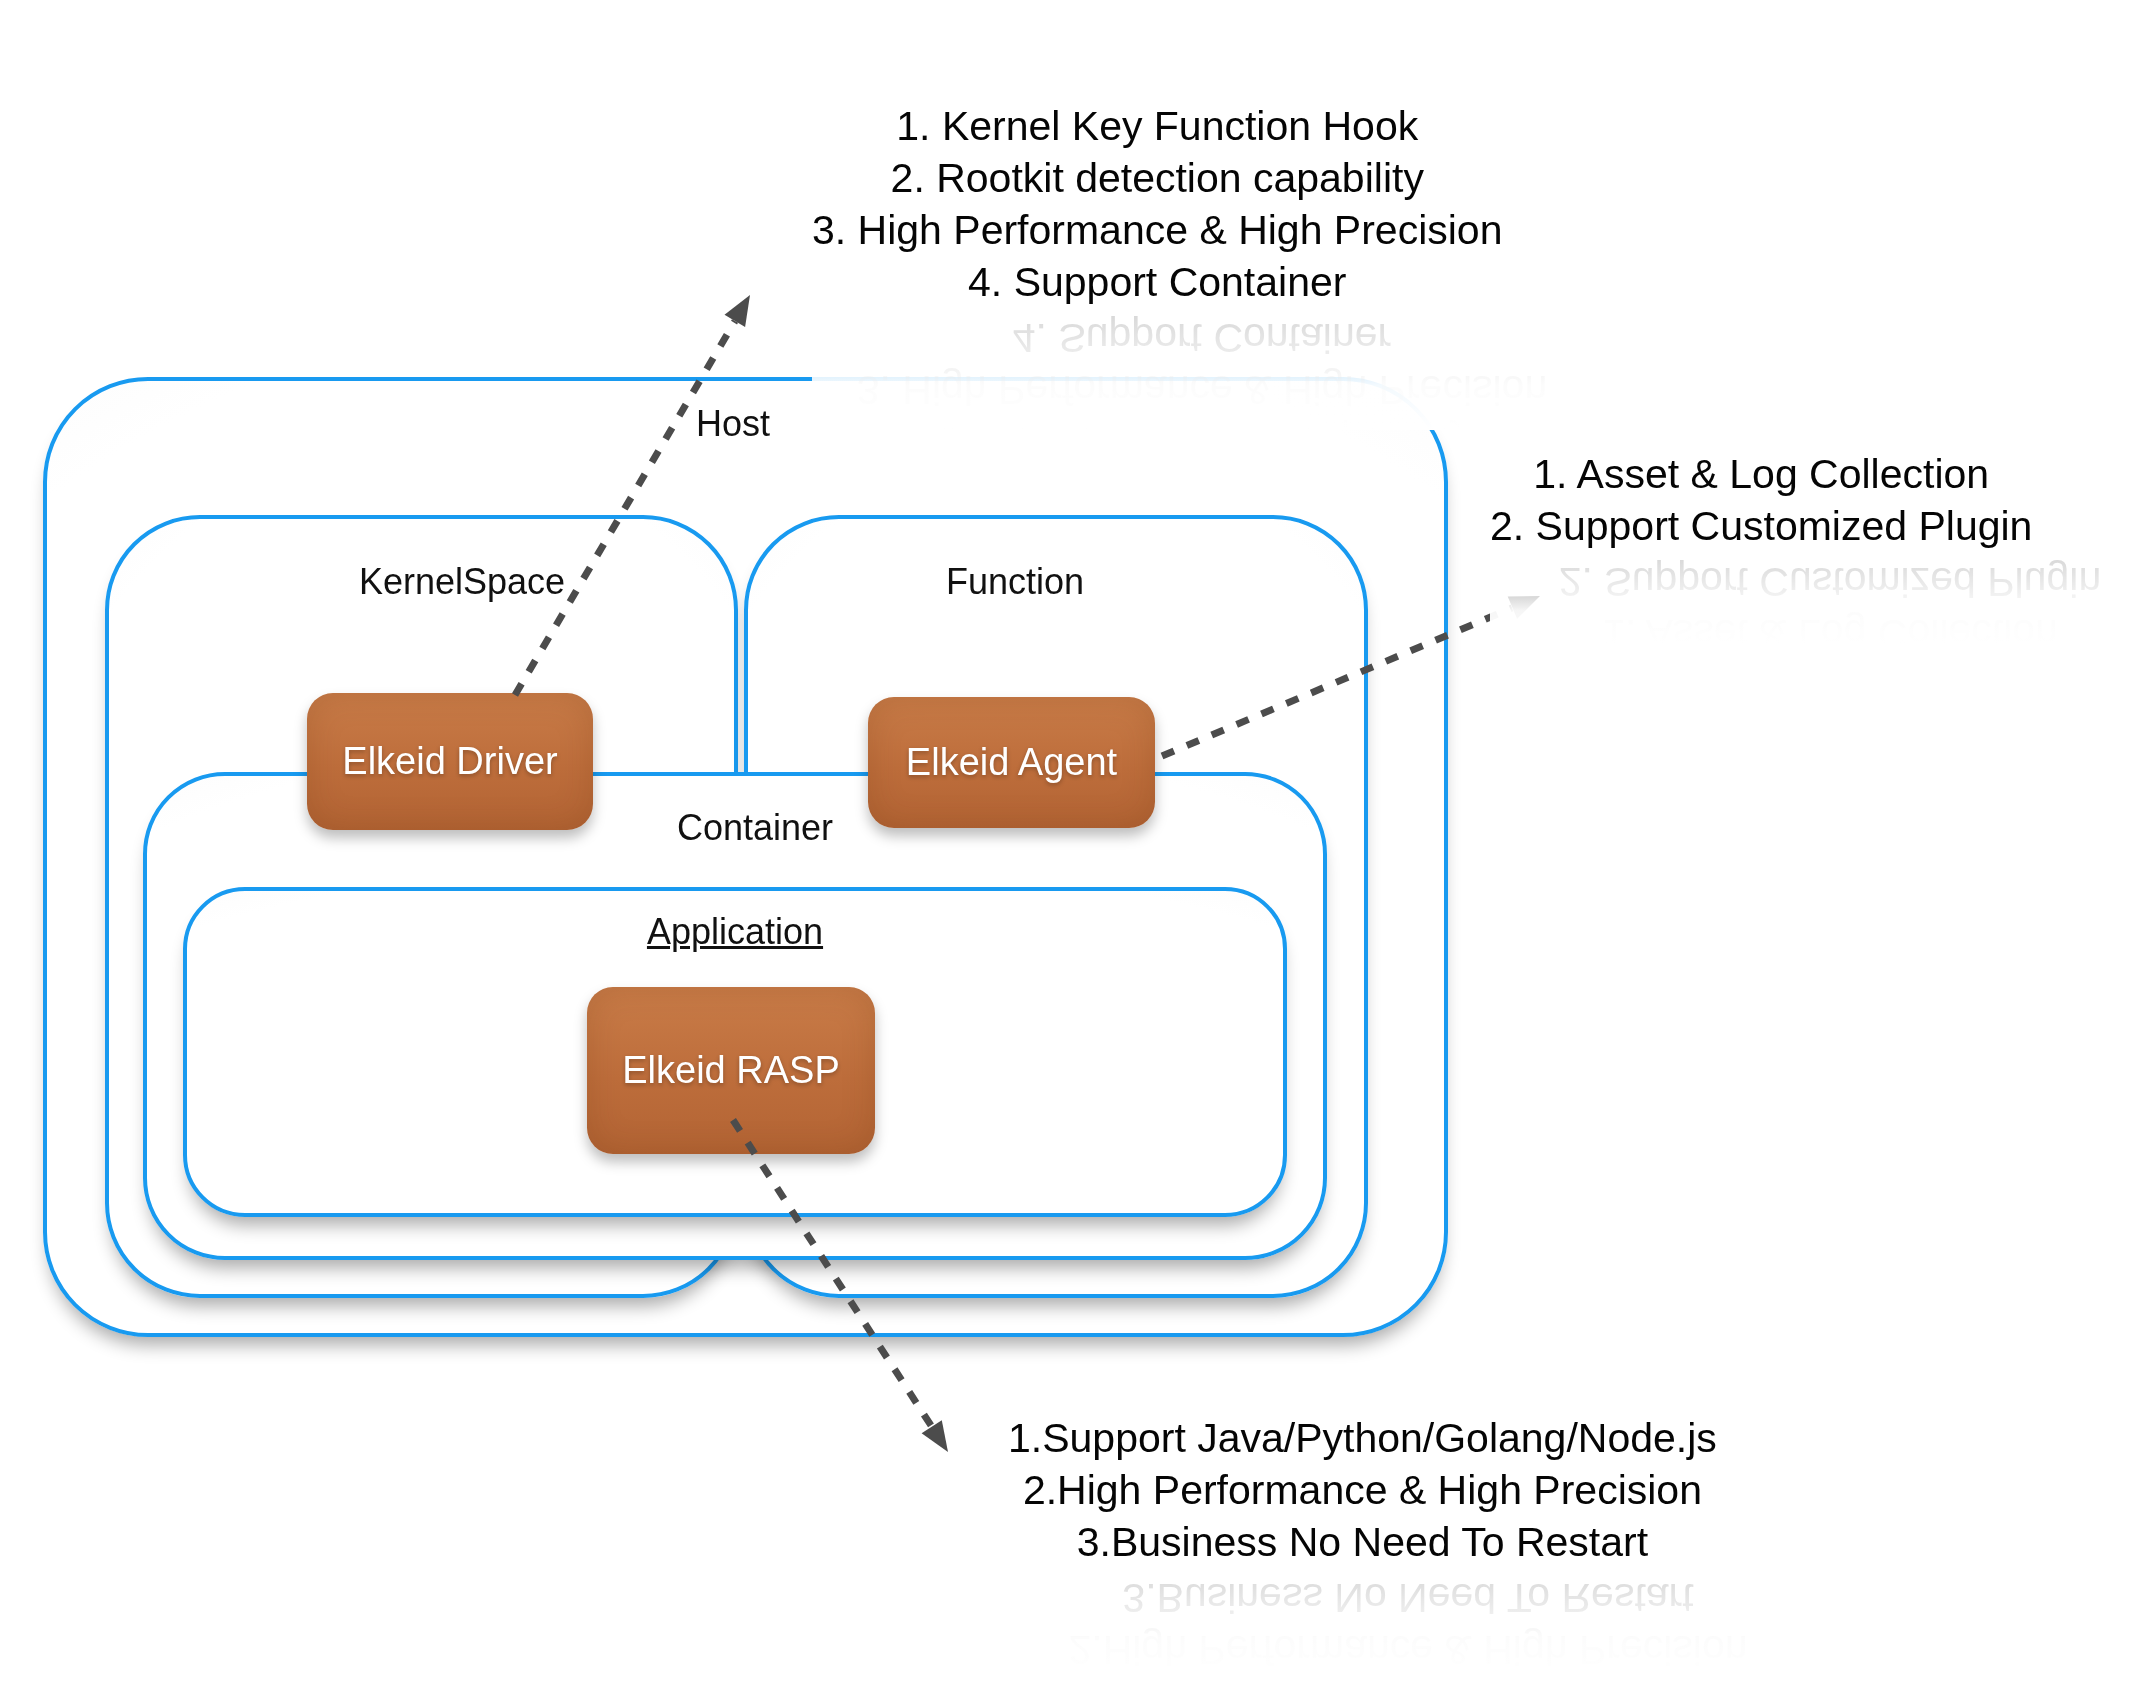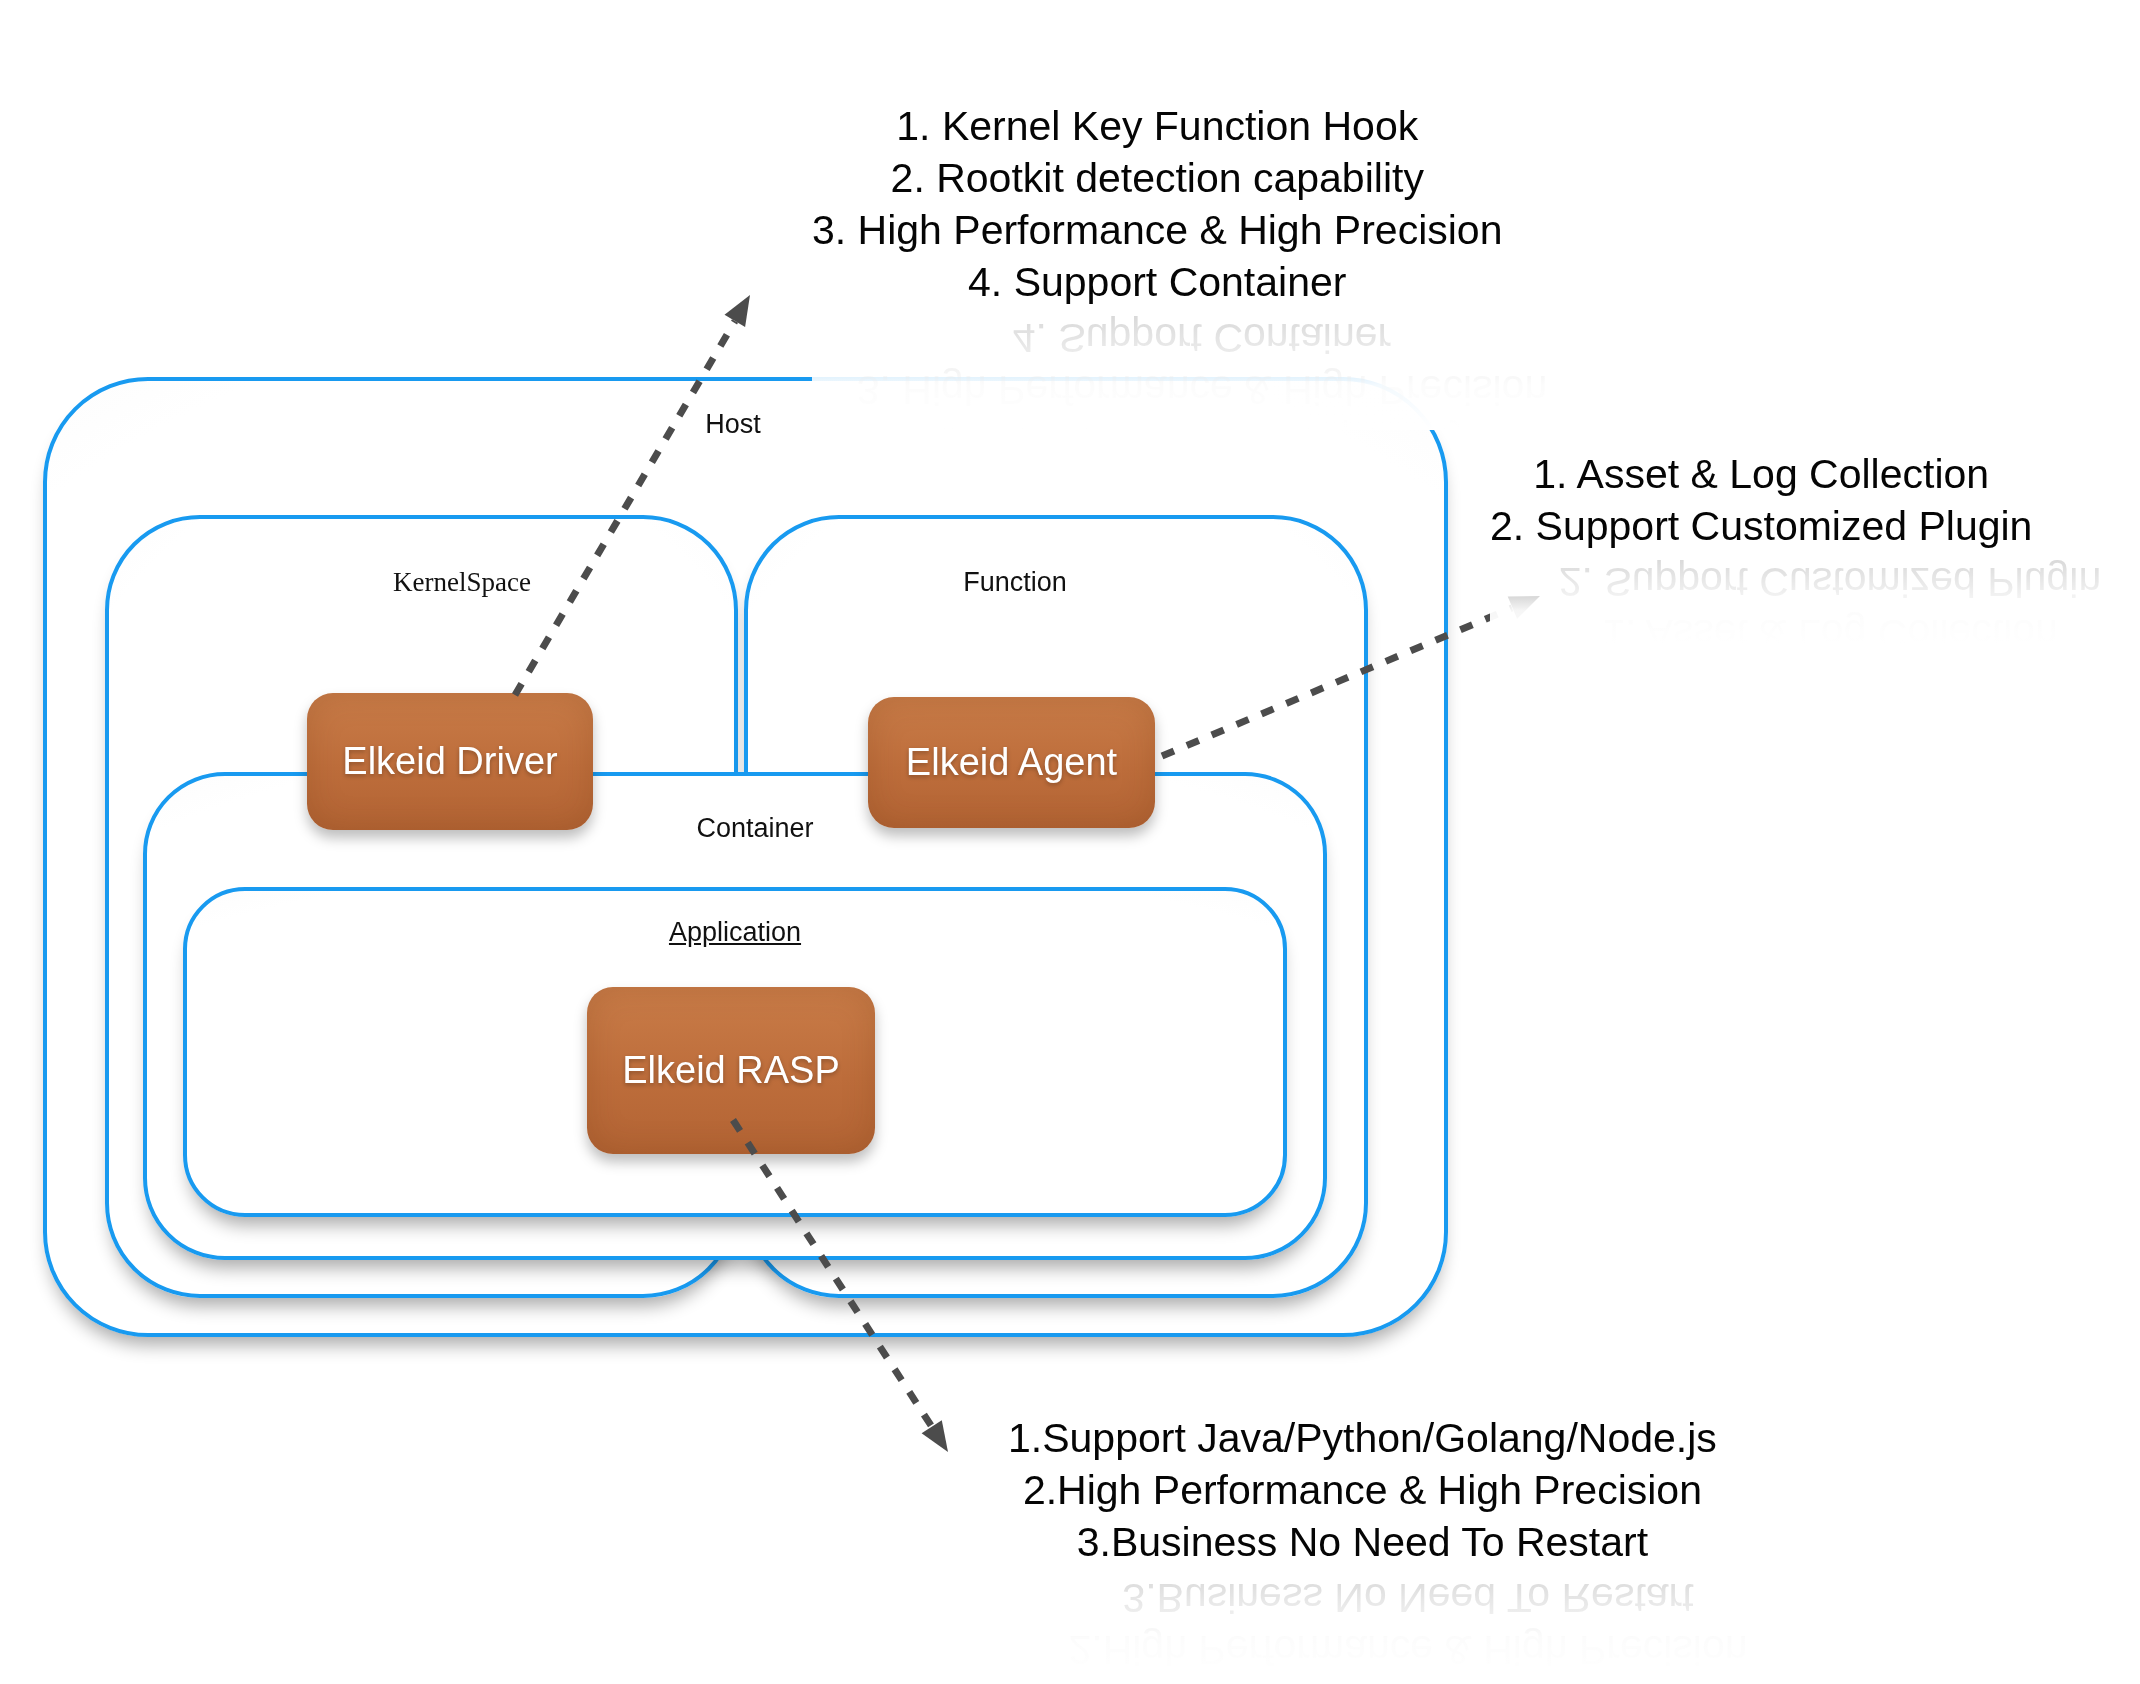--- a/index.html
+++ b/index.html
@@ -14,25 +14,25 @@
     background:radial-gradient(130% 130% at 50% 58%, #ffffff 52%, #ececec 100%);
     box-shadow:0 14px 18px -6px rgba(0,0,0,0.33);
   }
   #box-host{left:43px;top:377px;width:1405px;height:960px;border-radius:105px;z-index:1;}
   #box-kernel{left:105px;top:515px;width:633px;height:783px;border-radius:95px;z-index:2;}
   #box-user{left:744px;top:515px;width:624px;height:783px;border-radius:95px;z-index:2;}
   #box-container{left:143px;top:772px;width:1184px;height:488px;border-radius:82px;z-index:3;}
   #box-application{left:183px;top:887px;width:1104px;height:330px;border-radius:62px;z-index:4;}
   
   .zone-label{
-    position:absolute;transform:translateX(-50%);font-size:27px;line-height:32px;
+    position:absolute;transform:translateX(-50%);font-size:36px;line-height:32px;
     color:#111;white-space:nowrap;z-index:5;
   }
   #label-host{left:733px;top:408px;}
-  #label-kernel{left:462px;top:566px;font-family:Liberation Serif, serif;}
+  #label-kernel{left:462px;top:566px;}
   #label-user{left:1015px;top:566px;}
   #label-container{left:735px;top:812px;margin-left:20px;}
   #label-application{left:735px;top:916px;text-decoration:underline;}
   
   .chip{
     position:absolute;z-index:5;display:flex;align-items:center;justify-content:center;
     color:#fff;font-size:38px;white-space:nowrap;
     background:linear-gradient(180deg,#c97c48 0%,#bd6d3b 55%,#b36434 100%);
     border-radius:26px;
     box-shadow:inset 0 0 34px rgba(92,42,10,0.18), 0 8px 13px rgba(0,0,0,0.26);

